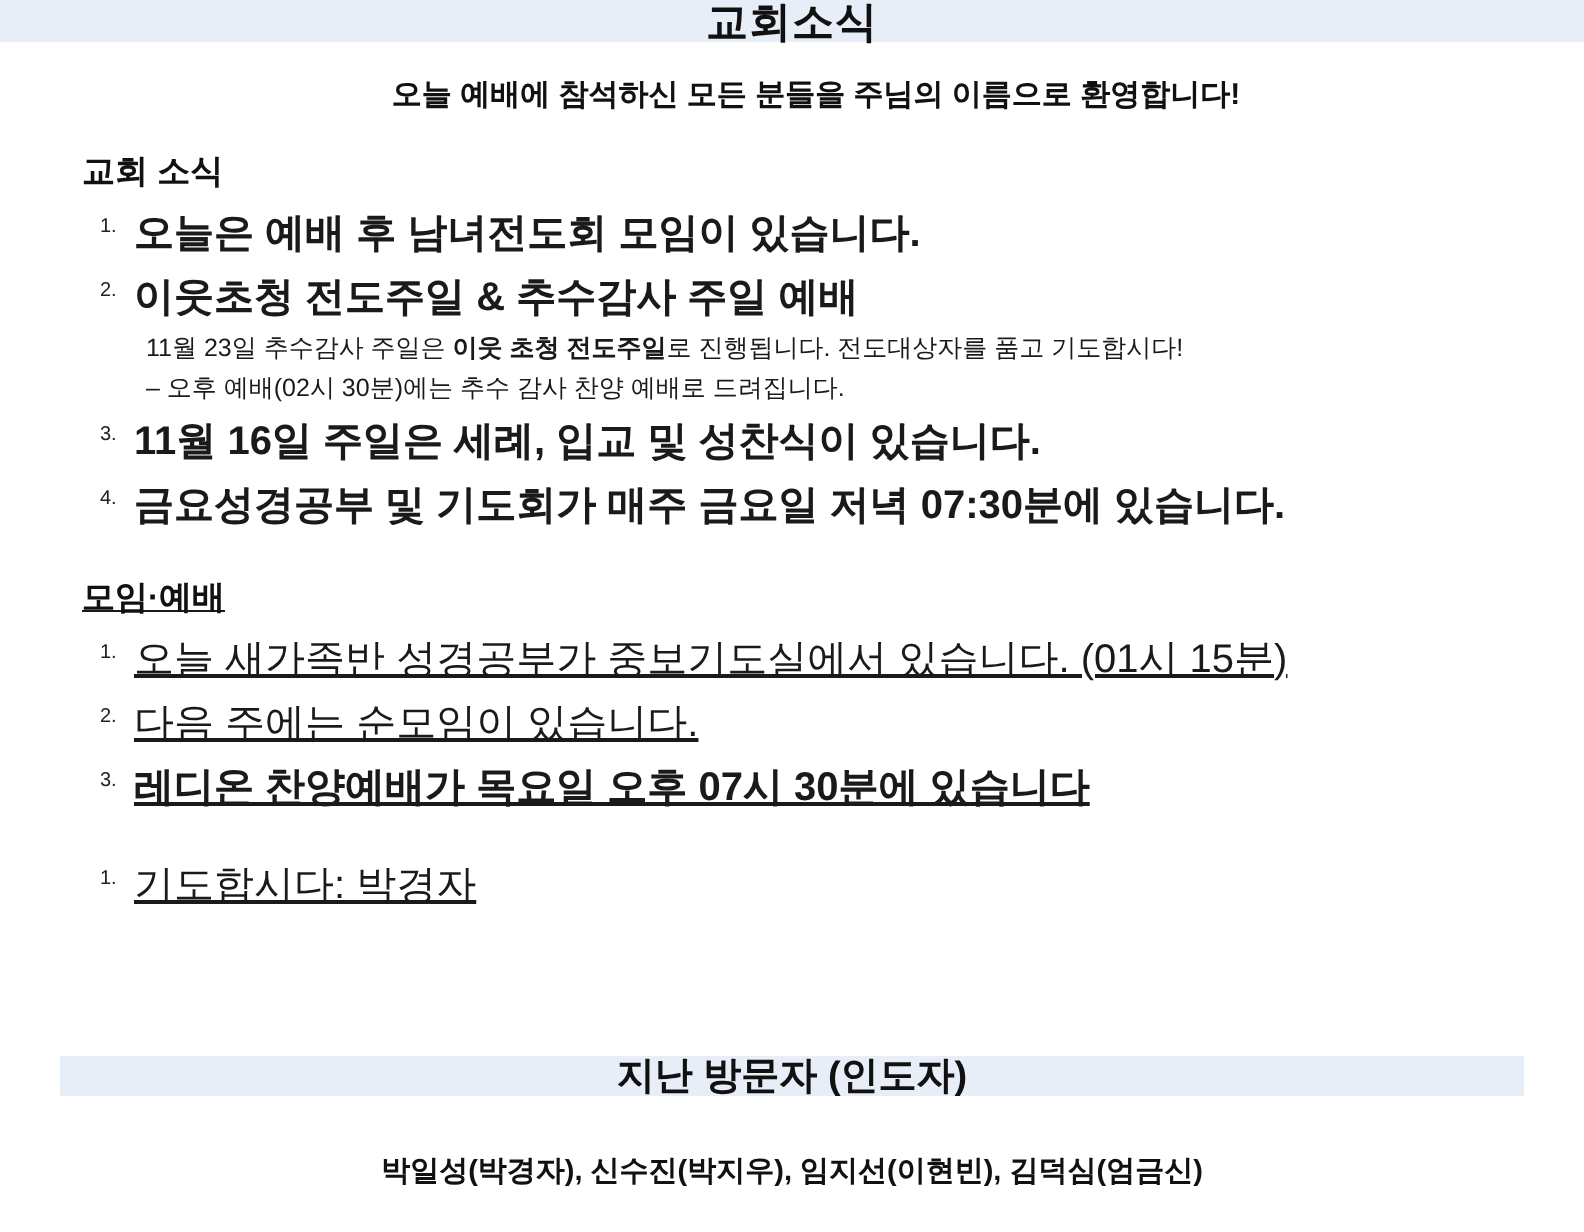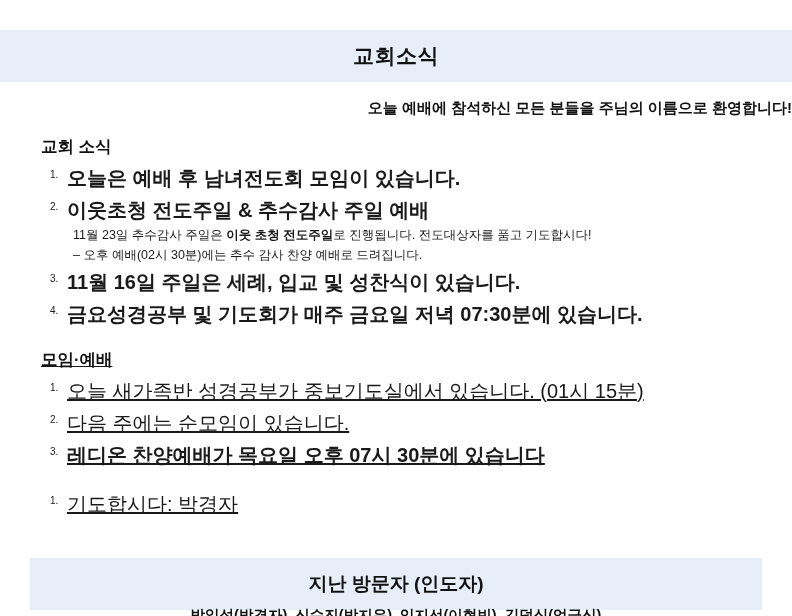--- a/index.html
+++ b/index.html
@@ -17,35 +17,34 @@
   .page {
     position: relative;
     width: 792px;
     height: 616px;
     box-sizing: border-box;
   }
 
   
   .banner {
     background: #e8eef7;
-    height: 52px;
+    height: 21px;
     display: flex;
     align-items: center;
     justify-content: center;
-    margin-top: 30px;
   }
   .banner-title {
     font-size: 21px;
     font-weight: bold;
     letter-spacing: 0.5px;
     color: #111;
   }
 
   .welcome {
-    text-align: right;
+    text-align: center;
     font-size: 15px;
     font-weight: bold;
     margin-top: 17px;
     color: #111;
     padding-left: 24px;
   }
 
   
   .content {
     padding: 0 30px 0 38px;
@@ -103,21 +102,21 @@
     padding-left: 6px;
   }
 
   
   .bottom-banner {
     position: absolute;
     left: 30px;
     right: 30px;
     top: 528px;
     background: #e8eef7;
-    height: 52px;
+    height: 20px;
     display: flex;
     align-items: center;
     justify-content: center;
   }
   .bottom-banner-title {
     font-size: 19px;
     font-weight: bold;
     color: #111;
   }
   .visitors {

